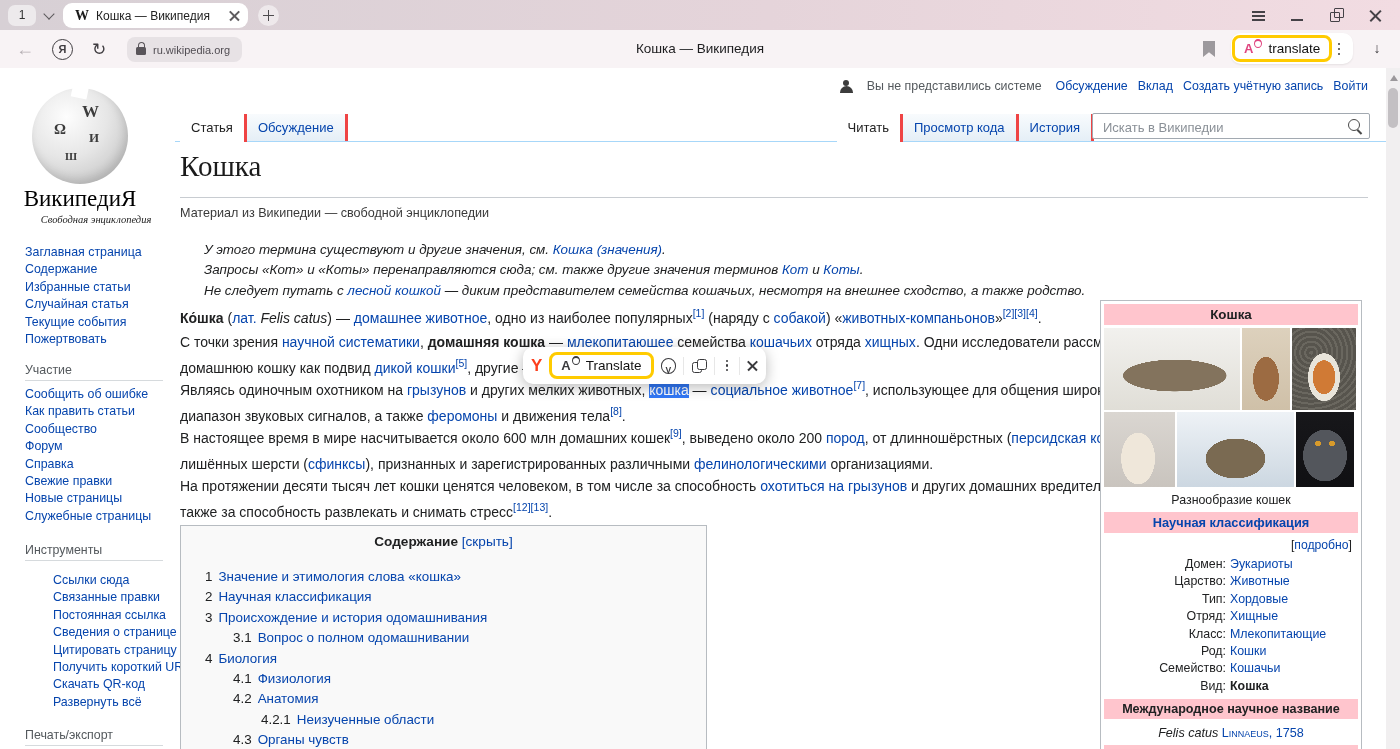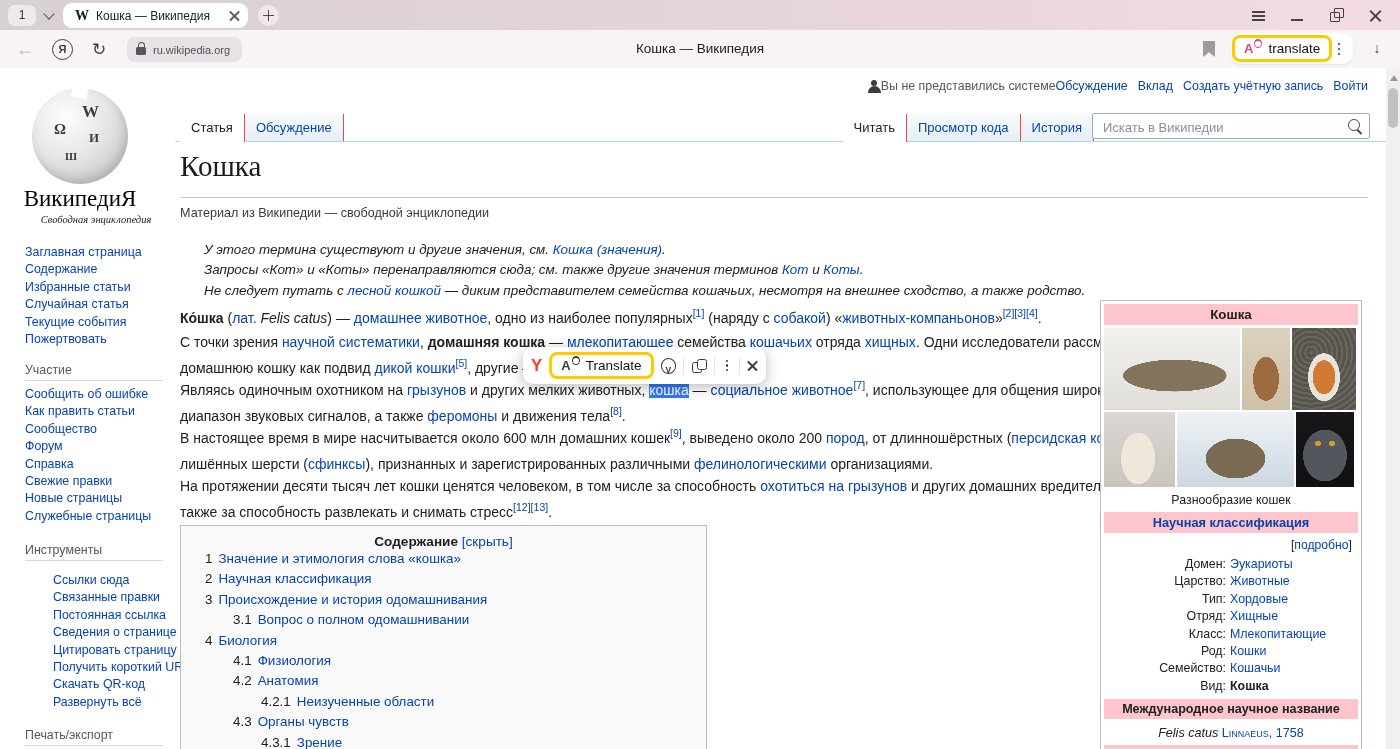--- a/index.html
+++ b/index.html
@@ -74,21 +74,21 @@
 
   
   .page{position:absolute;left:0;top:68px;width:1400px;height:681px;background:#fff;}
   a,.link{color:#0645ad;text-decoration:none;cursor:pointer;}
   .b{font-weight:bold;} .i{font-style:italic;}
   .sup{vertical-align:super;font-size:10.5px;line-height:0;}
   .sel{background:#3178f6;color:#fff;}
   .sc{font-variant:small-caps;}
 
   .personal{position:absolute;top:11px;right:32px;font-size:12.4px;color:#54595d;
-    display:flex;align-items:center;gap:0;white-space:nowrap;}
+    display:flex;align-items:center;gap:14px;white-space:nowrap;}
   .person-ic{width:13px;height:13px;position:relative;}
   .person-ic::before{content:"";position:absolute;left:3.5px;top:0;width:6px;height:6px;border-radius:50%;background:#3c3c3c;}
   .person-ic::after{content:"";position:absolute;left:0;top:6.5px;width:13px;height:6.5px;
     border-radius:7px 7px 0 0;background:#3c3c3c;}
 
   
   .globe{position:absolute;left:32px;top:20px;width:96px;height:96px;border-radius:50%;
     background:radial-gradient(circle at 36% 30%,#fdfdfd 0%,#e6e6e6 45%,#c9c9c9 80%,#b5b5b5 100%);
     box-shadow:inset -3px -5px 8px rgba(0,0,0,.12);}
   .globe i{position:absolute;font-family:"Liberation Serif",serif;font-style:normal;color:#3c3c3c;font-weight:bold;}
@@ -106,42 +106,42 @@
   .snav .it{line-height:17.4px;display:block;white-space:normal;}
   .shead{position:absolute;left:25px;width:138px;font-size:12.4px;color:#54595d;
     border-bottom:1px solid #d6dadd;padding-bottom:3px;}
 
   
   .tabrow{position:absolute;left:175px;right:14px;top:45px;height:29px;}
   .tabrow::after{content:"";position:absolute;left:0;right:0;bottom:0;height:1px;background:#a7d7f9;}
   .wtabs{position:absolute;bottom:0;display:flex;}
   .wtabs.lft{left:5px;} .wtabs.rgt{right:292px;margin-top:36px;}
   .wtab{padding:6px 11px 7px;font-size:13px;color:#0645ad;
-    background:linear-gradient(#f8fbfd,#e4eef6);border-right:1px solid #ef4444;white-space:nowrap;}
+    background:linear-gradient(#f8fbfd,#e4eef6);border-right:3px solid #ef4444;white-space:nowrap;}
   .wtab.on{background:#fff;color:#222;position:relative;z-index:2;}
   .searchbox{position:absolute;right:16px;bottom:3px;width:278px;height:26px;background:#fff;
     border:1px solid #a2a9b1;border-radius:2px;box-sizing:border-box;}
   .searchbox input{border:none;outline:none;width:240px;height:22px;margin:1px 0 0 8px;
     font-size:13px;color:#14532d;font-family:inherit;background:transparent;}
   .searchbox input::placeholder{color:#8a9097;}
   .mag{position:absolute;right:9px;top:5px;width:10px;height:10px;border:1.6px solid #4a4a4a;border-radius:50%;}
   .mag::after{content:"";position:absolute;left:9px;top:9px;width:6px;height:1.8px;background:#4a4a4a;
     transform:rotate(45deg);transform-origin:0 0;}
 
   
   .atitle{position:absolute;left:180px;top:82px;font-family:"Liberation Serif",serif;font-size:29px;color:#1b1b1b;}
   .arule{position:absolute;left:180px;top:129px;width:1188px;height:1px;background:#c8ccd1;}
   .asub{position:absolute;left:180px;top:138px;font-size:12.6px;color:#3a3a3a;}
   .hat{position:absolute;left:204px;font-size:13.4px;font-style:italic;color:#202122;white-space:nowrap;}
   .para{position:absolute;left:180px;font-size:14px;line-height:25.5px;color:#202122;white-space:nowrap;}
 
   
   .toc{position:absolute;left:180px;top:457px;width:527px;background:#f9f9f9;
     border:1px solid #b7bcc1;padding:8px 0 10px;box-sizing:border-box;}
-  .toc-head{text-align:center;font-size:13.6px;color:#202122;margin-bottom:0;}
+  .toc-head{text-align:center;font-size:13.6px;color:#202122;margin-bottom:18px;}
   .toc-head .tt{font-weight:bold;}
   .toc-item{font-size:13.4px;line-height:20.4px;}
   .toc-item .n{color:#202122;margin-right:6px;}
   .lvl-1{padding-left:24px;} .lvl-2{padding-left:52px;} .lvl-3{padding-left:80px;}
 
   
   .infobox{position:absolute;left:1100px;top:232px;width:262px;background:#fff;
     border:1px solid #b7bcc1;box-sizing:border-box;padding:3px;font-size:12.4px;color:#202122;}
   .ibh{background:#ffc5cd;text-align:center;font-weight:bold;padding:3px 0;font-size:13.4px;margin-bottom:3px;}
   .ibh.blue{color:#0645ad;font-size:12.8px;}

